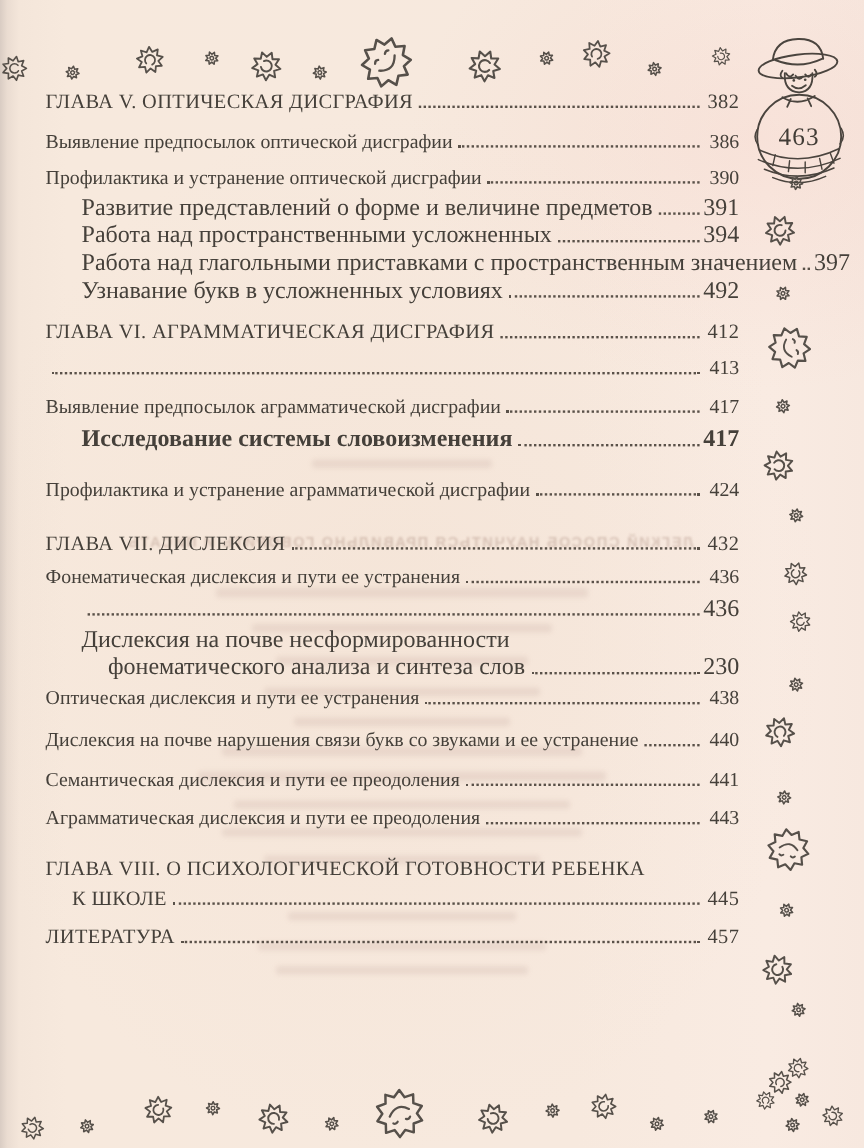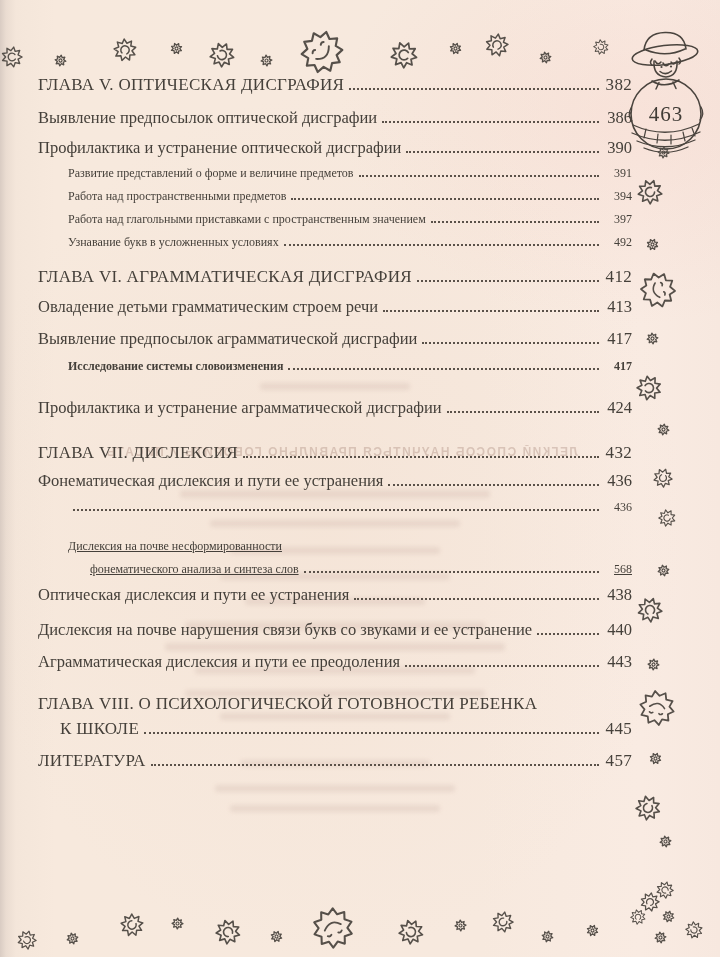--- a/index.html
+++ b/index.html
@@ -6,23 +6,23 @@
   body{
     width:720px;height:957px;position:relative;overflow:hidden;
     background:
       radial-gradient(420px 300px at 88% 12%, rgba(244,199,190,0.25), transparent 70%),
       radial-gradient(520px 620px at 45% 55%, rgba(235,210,190,0.18), transparent 70%),
       linear-gradient(90deg,#d9ccc3 0,#eadcd1 6px,#f4e6da 16px,#f7e9dd 55px,#f7e9de 480px,#f9ebe2 640px,#f7e8df 100%);
     font-family:"Liberation Serif","DejaVu Serif",serif;
     color:#45403a;
   }
   .page{position:absolute;inset:0;}
-  .toc{position:absolute;left:38px;top:0;right:88px;z-index:2;}
+  .toc{position:absolute;left:38px;top:0;right:104px;z-index:2;}
   .row .line{display:flex;align-items:baseline;line-height:25px;font-size:16.5px;}
-  .row.sub .line{line-height:23px;font-size:12px;}
+  .row.sub .line{line-height:23px;font-size:20px;}
   .row.sub{padding-left:30px;}
   .row.chapter .line{font-size:17px;letter-spacing:0.3px;}
   .line.cont{padding-left:22px;justify-content:flex-end;}
   .lab{white-space:nowrap;}
   .leader{flex:1 1 auto;min-width:6px;border-bottom:2px dotted #5a5149;margin:0 3px 4px 5px;}
   .pg{min-width:30px;text-align:right;}
   .sun{position:absolute;stroke:#56504a;fill:none;z-index:3;}
   .doll{position:absolute;left:616px;top:28px;z-index:3;stroke:#4a443e;fill:none;}
   .smudge{position:absolute;background:rgba(146,110,96,0.12);filter:blur(2px);border-radius:3px;z-index:1;}
   .bleed-title{
@@ -101,21 +101,21 @@
       </div>
       <div class="row sub" style="margin-top: 2px;">
         <div class="line">
           <span class="lab">Развитие представлений о форме и величине предметов</span>
           <span class="leader"></span>
           <span class="pg">391</span>
         </div>
       </div>
       <div class="row sub" style="margin-top: 0px;">
         <div class="line">
-          <span class="lab">Работа над пространственными предметов</span>
+          <span class="lab">Работа над пространственными усложненных</span>
           <span class="leader"></span>
           <span class="pg">394</span>
         </div>
       </div>
       <div class="row sub" style="margin-top: 0px;">
         <div class="line">
           <span class="lab">Работа над глагольными приставками с пространственным значением</span>
           <span class="leader"></span>
           <span class="pg">397</span>
         </div>
@@ -129,21 +129,20 @@
       </div>
       <div class="row chapter" style="margin-top: 10px;">
         <div class="line">
           <span class="lab">ГЛАВА VI. АГРАММАТИЧЕСКАЯ ДИСГРАФИЯ</span>
           <span class="leader"></span>
           <span class="pg">412</span>
         </div>
       </div>
       <div class="row entry" style="margin-top: 5px;">
         <div class="line">
-          <span class="lab">Овладение детьми грамматическим строем речи</span>
           <span class="leader"></span>
           <span class="pg">413</span>
         </div>
       </div>
       <div class="row entry" style="margin-top: 7px;">
         <div class="line">
           <span class="lab">Выявление предпосылок аграмматической дисграфии</span>
           <span class="leader"></span>
           <span class="pg">417</span>
         </div>
@@ -175,42 +174,49 @@
           <span class="leader"></span>
           <span class="pg">436</span>
         </div>
       </div>
       <div class="row sub" style="margin-top: 3px;">
         <div class="line">
           <span class="leader"></span>
           <span class="pg">436</span>
         </div>
       </div>
-      <div class="row sub" style="margin-top: 16px; text-decoration: underline;">
+      <div class="row sub" style="margin-top: 3px;">
         <div class="line">
           <span class="lab">Дислексия на почве несформированности</span>
         </div>
         <div class="line cont">
           <span class="lab">фонематического анализа и синтеза слов</span>
           <span class="leader"></span>
-          <span class="pg">568</span>
+          <span class="pg">230</span>
         </div>
       </div>
       <div class="row entry" style="margin-top: 1px;">
         <div class="line">
           <span class="lab">Оптическая дислексия и пути ее устранения</span>
           <span class="leader"></span>
           <span class="pg">438</span>
         </div>
       </div>
       <div class="row entry" style="margin-top: 10px;">
         <div class="line">
           <span class="lab">Дислексия на почве нарушения связи букв со звуками и ее устранение</span>
           <span class="leader"></span>
           <span class="pg">440</span>
+        </div>
+      </div>
+      <div class="row entry" style="margin-top: 8px;">
+        <div class="line">
+          <span class="lab">Семантическая дислексия и пути ее преодоления</span>
+          <span class="leader"></span>
+          <span class="pg">441</span>
         </div>
       </div>
       <div class="row entry" style="margin-top: 7px;">
         <div class="line">
           <span class="lab">Аграмматическая дислексия и пути ее преодоления</span>
           <span class="leader"></span>
           <span class="pg">443</span>
         </div>
       </div>
       <div class="row chapter" style="margin-top: 17px;">

